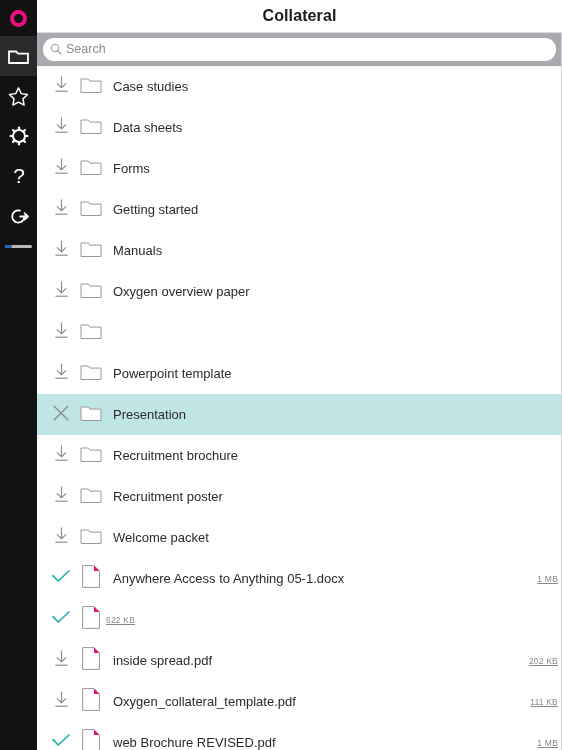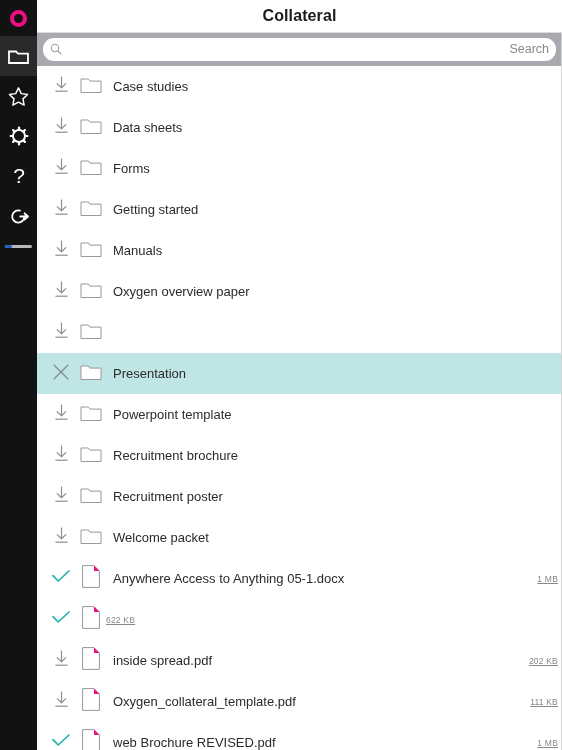--- a/index.html
+++ b/index.html
@@ -69,22 +69,21 @@
     height: 33px; flex: 0 0 33px;
     background: #a9aab0;
     display: flex; align-items: center;
     padding: 0 6px;
   }
   .search-field {
     flex: 1 1 auto; height: 23px;
     background: #ffffff; border-radius: 11px;
     display: flex; align-items: center;
     padding: 0 7px;
-    gap: 12px;
-    justify-content: space-between;
+    gap: 4px;
   }
   .search-field .sicon { flex: 0 0 auto; display: block; }
   .search-text {
     font-size: 12.5px; color: #8b8b90;
     line-height: 1;
   }
 
   .list {
     flex: 1 1 auto;
     overflow: hidden;
@@ -316,49 +315,49 @@
                 <line x1="3.4" y1="16.2" x2="15.6" y2="16.2" stroke="#8e8e93" stroke-width="1.2"></line>
               </svg></span>
           </div>
           <div class="ficon">
             <span style="display: block;"><svg width="22" height="18" viewBox="0 0 22 18">
                 <path d="M1 3h7.4l1.5 2.1H21v11.4H1z" fill="#ffffff" stroke="#97979c" stroke-width="1"></path>
               </svg></span>
           </div>
           <div class="size"></div>
         </div>
+        <div class="row">
+          <div class="act">
+            <span style="display: block;"><svg width="19" height="19" viewBox="0 0 19 19">
+                <line x1="9.5" y1="1.5" x2="9.5" y2="12.6" stroke="#8e8e93" stroke-width="1.2"></line>
+                <path d="M5.2 8.6l4.3 4.2 4.3-4.2" fill="none" stroke="#8e8e93" stroke-width="1.2" stroke-linecap="round" stroke-linejoin="round"></path>
+                <line x1="3.4" y1="16.2" x2="15.6" y2="16.2" stroke="#8e8e93" stroke-width="1.2"></line>
+              </svg></span>
+          </div>
+          <div class="ficon">
+            <span style="display: block;"><svg width="22" height="18" viewBox="0 0 22 18">
+                <path d="M1 3h7.4l1.5 2.1H21v11.4H1z" fill="#ffffff" stroke="#97979c" stroke-width="1"></path>
+              </svg></span>
+          </div>
+          <div class="label">Powerpoint template</div>
+          <div class="size"></div>
+        </div>
         <div class="row selected">
           <div class="act">
             <span style="display: block;"><svg width="18" height="18" viewBox="0 0 18 18">
                 <line x1="2.2" y1="2.2" x2="15.8" y2="15.8" stroke="#7f8d8d" stroke-width="1.3" stroke-linecap="round"></line>
                 <line x1="15.8" y1="2.2" x2="2.2" y2="15.8" stroke="#7f8d8d" stroke-width="1.3" stroke-linecap="round"></line>
               </svg></span>
           </div>
           <div class="ficon">
             <span style="display: block;"><svg width="22" height="18" viewBox="0 0 22 18">
                 <path d="M1 3h7.4l1.5 2.1H21v11.4H1z" fill="#ffffff" stroke="#97979c" stroke-width="1"></path>
               </svg></span>
           </div>
           <div class="label">Presentation</div>
-          <div class="size"></div>
-        </div>
-        <div class="row">
-          <div class="act">
-            <span style="display: block;"><svg width="19" height="19" viewBox="0 0 19 19">
-                <line x1="9.5" y1="1.5" x2="9.5" y2="12.6" stroke="#8e8e93" stroke-width="1.2"></line>
-                <path d="M5.2 8.6l4.3 4.2 4.3-4.2" fill="none" stroke="#8e8e93" stroke-width="1.2" stroke-linecap="round" stroke-linejoin="round"></path>
-                <line x1="3.4" y1="16.2" x2="15.6" y2="16.2" stroke="#8e8e93" stroke-width="1.2"></line>
-              </svg></span>
-          </div>
-          <div class="ficon">
-            <span style="display: block;"><svg width="22" height="18" viewBox="0 0 22 18">
-                <path d="M1 3h7.4l1.5 2.1H21v11.4H1z" fill="#ffffff" stroke="#97979c" stroke-width="1"></path>
-              </svg></span>
-          </div>
-          <div class="label">Powerpoint template</div>
           <div class="size"></div>
         </div>
         <div class="row">
           <div class="act">
             <span style="display: block;"><svg width="19" height="19" viewBox="0 0 19 19">
                 <line x1="9.5" y1="1.5" x2="9.5" y2="12.6" stroke="#8e8e93" stroke-width="1.2"></line>
                 <path d="M5.2 8.6l4.3 4.2 4.3-4.2" fill="none" stroke="#8e8e93" stroke-width="1.2" stroke-linecap="round" stroke-linejoin="round"></path>
                 <line x1="3.4" y1="16.2" x2="15.6" y2="16.2" stroke="#8e8e93" stroke-width="1.2"></line>
               </svg></span>
           </div>

